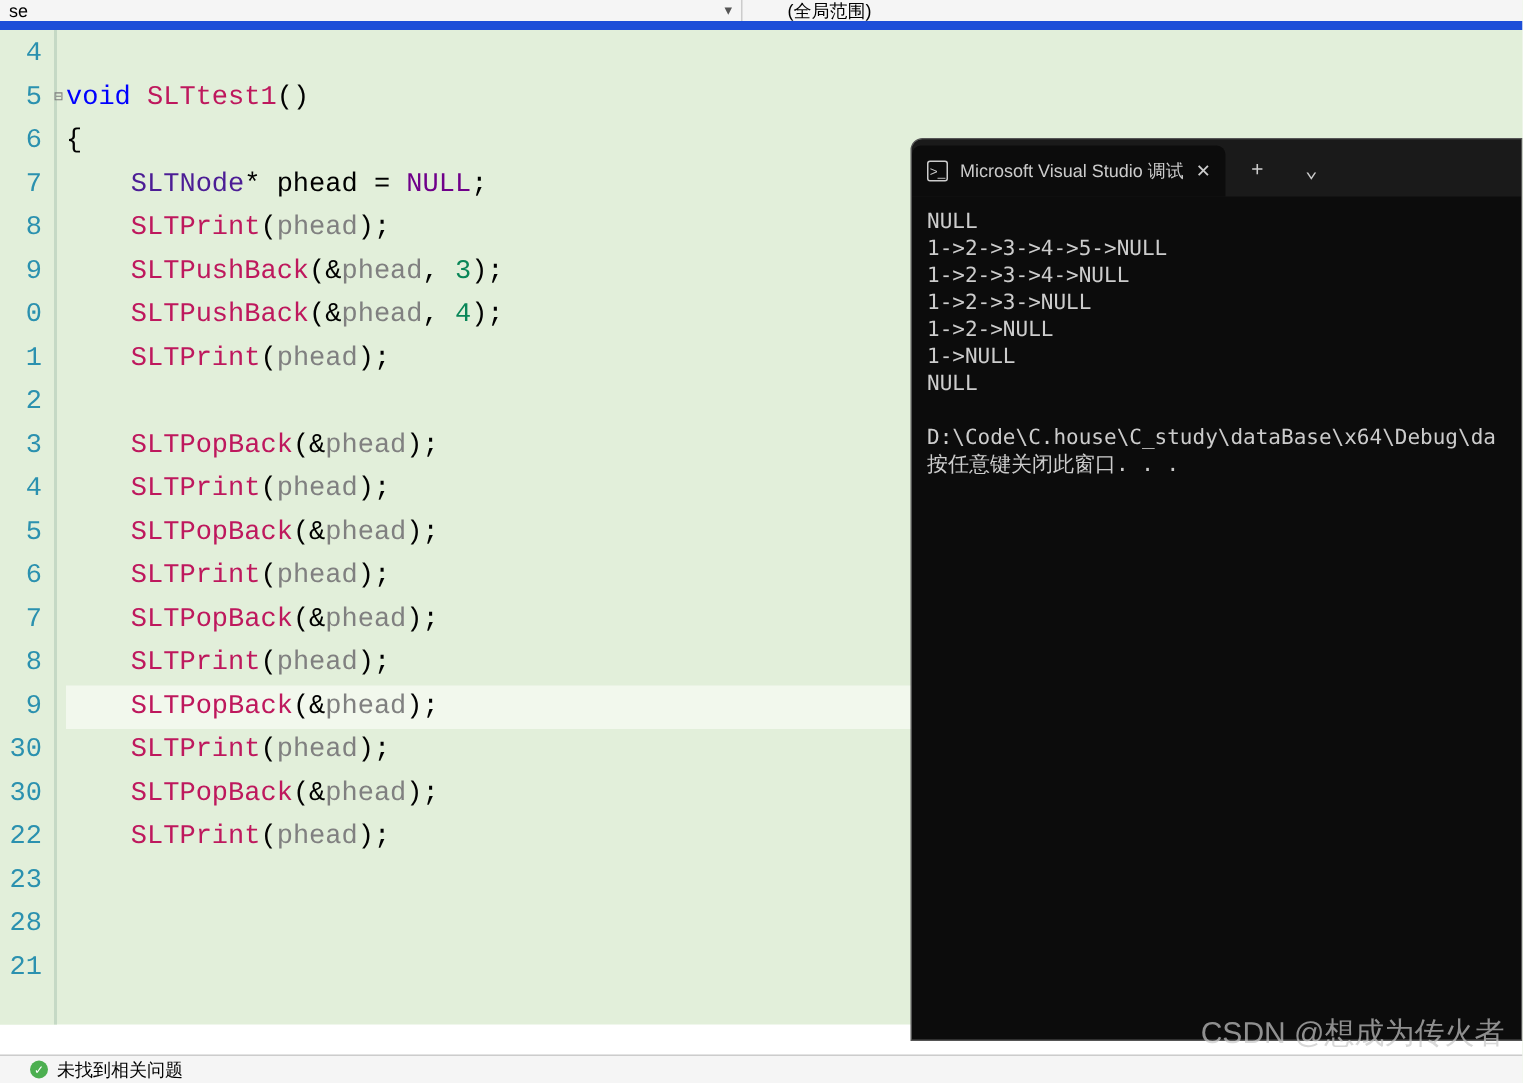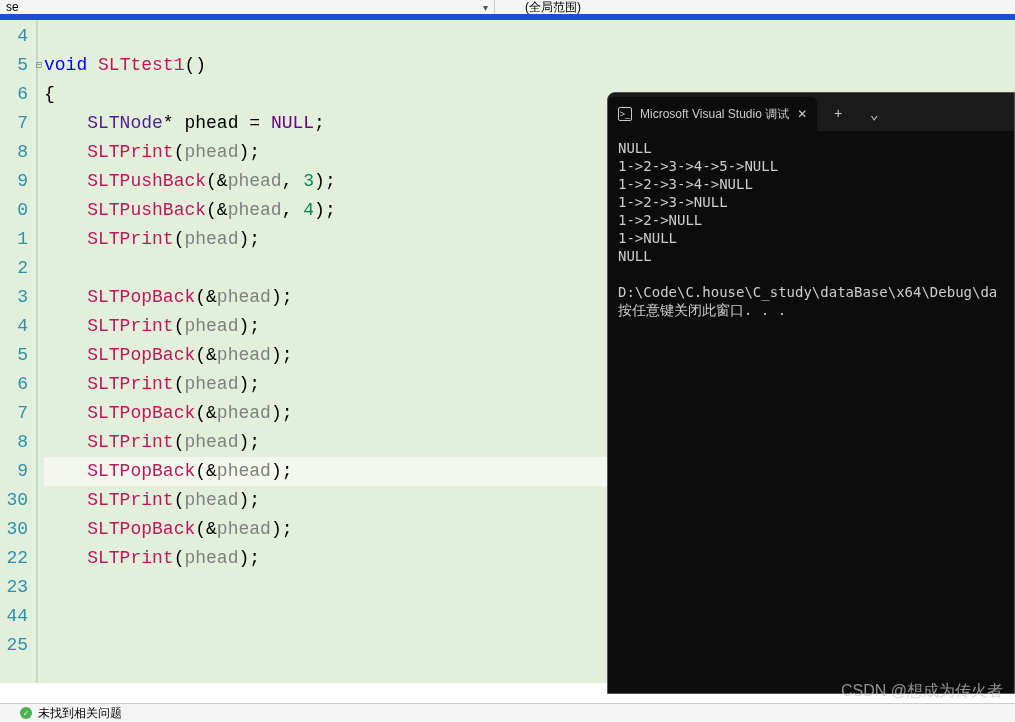--- a/index.html
+++ b/index.html
@@ -165,21 +165,21 @@
       font-family: Consolas, monospace;
       font-size: 14px;
       line-height: 18px;
       white-space: pre;
     }
     .watermark {
       position: absolute;
       right: 12px;
       bottom: 20px;
       color: rgba(200,200,200,0.7);
-      font-size: 16px;
+      font-size: 20px;
       font-family: "Microsoft YaHei", sans-serif;
       z-index: 20;
     }
     .tiny-icon {
       position: absolute;
       bottom: 1px;
       left: 3px;
       width: 12px;
       height: 12px;
       font-size: 11px;
@@ -214,22 +214,22 @@
       <div class="gutter-line">4</div>
       <div class="gutter-line">5</div>
       <div class="gutter-line">6</div>
       <div class="gutter-line">7</div>
       <div class="gutter-line">8</div>
       <div class="gutter-line">9</div>
       <div class="gutter-line">30</div>
       <div class="gutter-line">30</div>
       <div class="gutter-line">22</div>
       <div class="gutter-line">23</div>
-      <div class="gutter-line">44</div>
-      <div class="gutter-line">25</div>
+      <div class="gutter-line">28</div>
+      <div class="gutter-line">21</div>
     </div>
   <div class="code-area" id="code">
       <div class="code-line"><span class="plain"></span></div>
       <div class="code-line"><span class="collapse-icon">⊟</span><span class="keyword">void</span><span class="plain"> </span><span class="func">SLTtest1</span><span class="plain">()</span></div>
       <div class="code-line"><span class="plain">{</span></div>
       <div class="code-line"><span class="plain">    </span><span class="type">SLTNode</span><span class="plain">* phead = </span><span class="null-kw">NULL</span><span class="plain">;</span></div>
       <div class="code-line"><span class="plain">    </span><span class="func">SLTPrint</span><span class="plain">(</span><span class="var">phead</span><span class="plain">);</span></div>
       <div class="code-line"><span class="plain">    </span><span class="func">SLTPushBack</span><span class="plain">(&amp;</span><span class="var">phead</span><span class="plain">, </span><span class="num">3</span><span class="plain">);</span></div>
       <div class="code-line"><span class="plain">    </span><span class="func">SLTPushBack</span><span class="plain">(&amp;</span><span class="var">phead</span><span class="plain">, </span><span class="num">4</span><span class="plain">);</span></div>
       <div class="code-line"><span class="plain">    </span><span class="func">SLTPrint</span><span class="plain">(</span><span class="var">phead</span><span class="plain">);</span></div>

